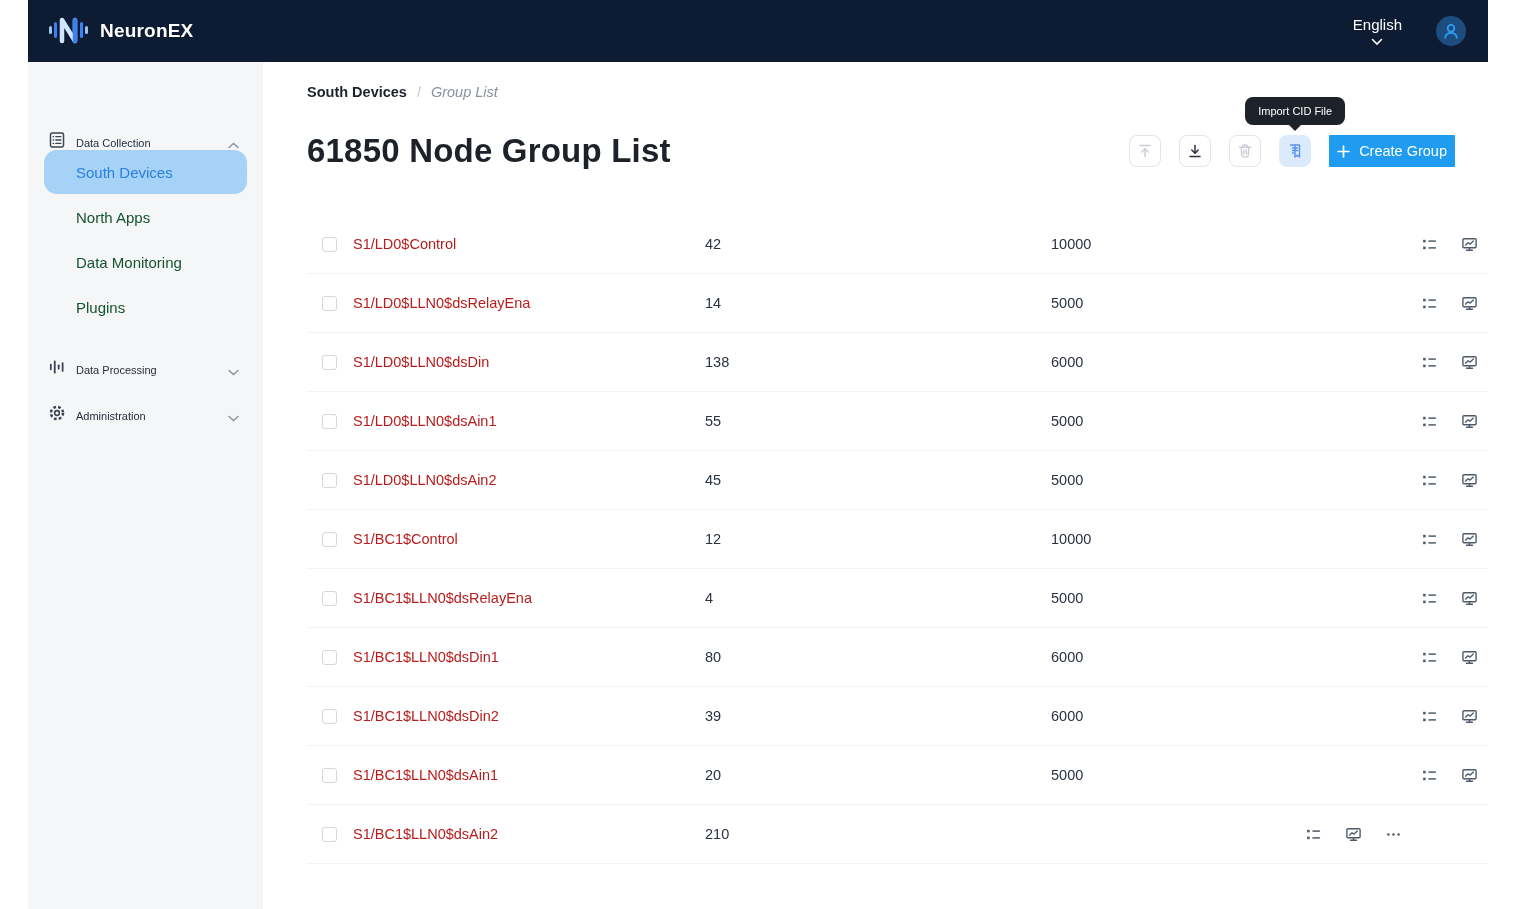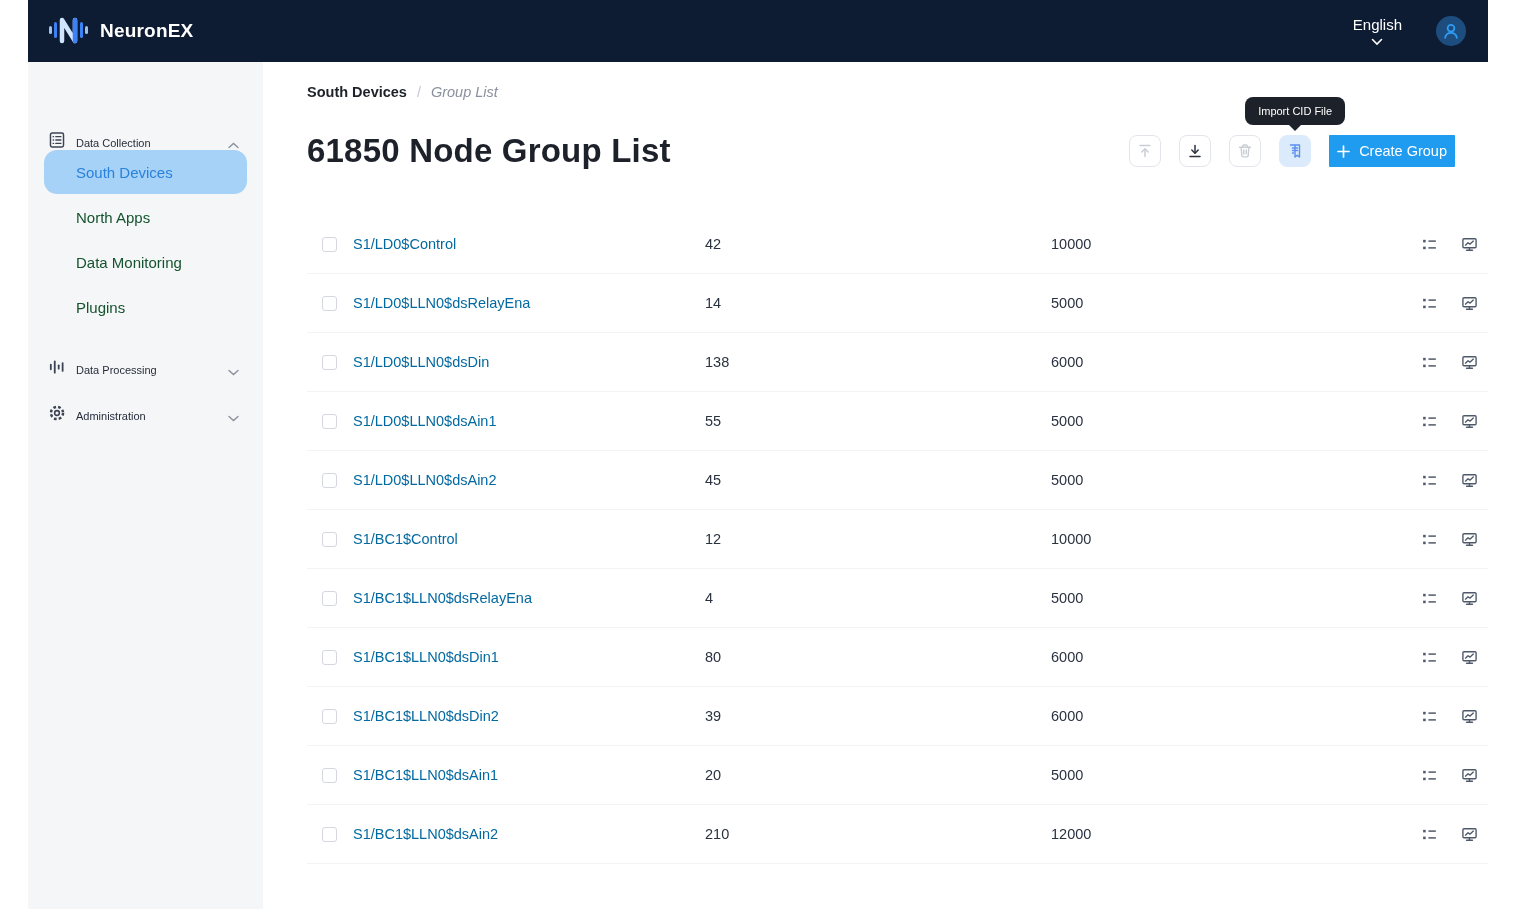--- a/index.html
+++ b/index.html
@@ -47,21 +47,21 @@
   .primary-btn { height:32px; padding:0 8px; background:#1f9bf0; border:none; border-radius:1px; color:#fff; font-size:14.5px; font-family:inherit; display:flex; align-items:center; gap:9px; cursor:pointer; }
 
   
   .table { margin-top:43px; width:1225px; }
   .thead, .trow { display:grid; grid-template-columns:46px 352px 346px 1fr 116px; align-items:center; }
   .thead { height:48px; background:#f2f3f5; border-radius:8px 8px 0 0; color:#1d2129; font-size:14.5px; font-weight:700; }
   .trow { height:59px; border-bottom:1px solid #f2f3f5; font-size:14.5px; color:#2a3240; background:#fff; }
   .cell-check { padding-left:15px; display:flex; align-items:center; }
   .checkbox { width:15px; height:15px; border:1px solid #d4d7de; border-radius:3px; background:#fff; display:inline-block; cursor:pointer; }
   .col-ops { text-align:right; padding-right:14px; }
-  .cell-name a { color:#0369a1; text-decoration:none; cursor:pointer; }
+  .cell-name a { color:#b91c1c; text-decoration:none; cursor:pointer; }
   .cell-ops { display:flex; justify-content:flex-end; align-items:center; gap:23px; padding-right:14px; color:#4e5969; }
   .op-icon { display:flex; align-items:center; cursor:pointer; }
   svg { display:block; }
 </style>
 </head>
 <body>
 
 <div class="app">
 
   <header class="navbar">
@@ -563,21 +563,20 @@
       </span>
     </span>
   </div>
 
   <div class="trow">
     <span class="cell-check">
                 <span class="checkbox"></span>
               </span>
     <span class="cell-name"><a>S1/BC1$LLN0$dsAin2</a></span>
     <span>210</span>
-    <span>12000</span>
     <span class="cell-ops">
       <span class="op-icon">
         <svg width="17" height="17" viewBox="0 0 16 16" fill="none">
           <rect x="2" y="3.6" width="2.4" height="2.4" fill="currentColor"></rect>
           <rect x="2" y="10" width="2.4" height="2.4" fill="currentColor"></rect>
           <line x1="7" y1="4.8" x2="14" y2="4.8" stroke="currentColor" stroke-width="1.4"></line>
           <line x1="7" y1="11.2" x2="14" y2="11.2" stroke="currentColor" stroke-width="1.4"></line>
         </svg>
       </span>
       <span class="op-icon">

